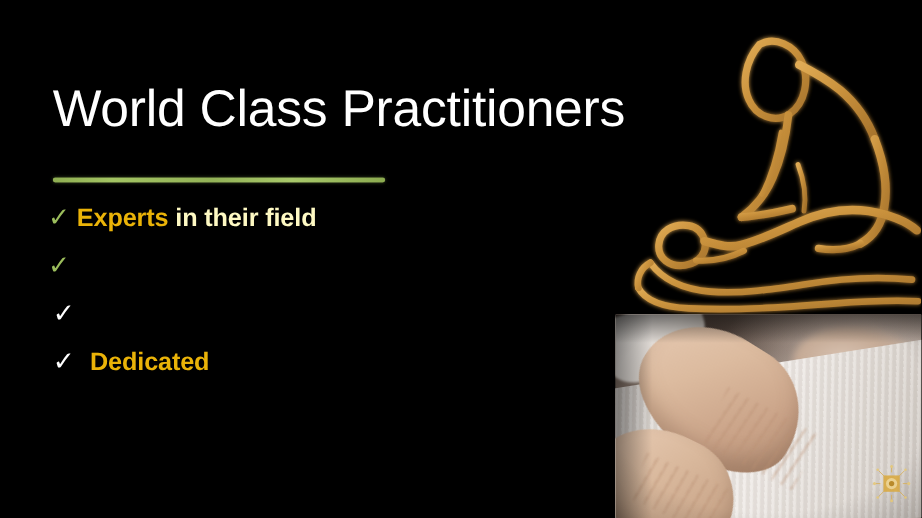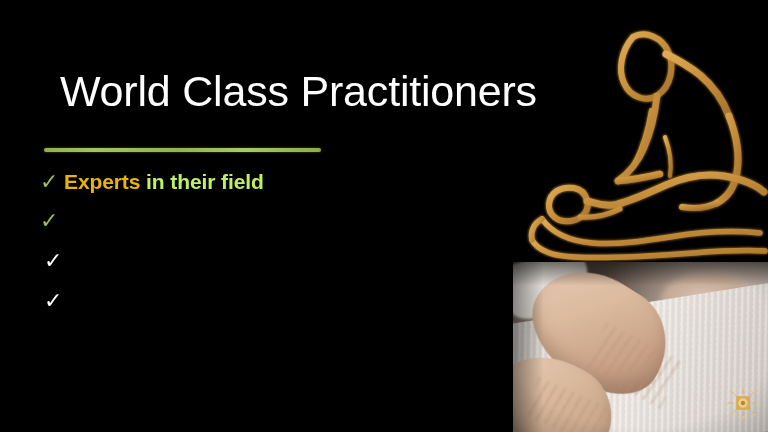--- a/index.html
+++ b/index.html
@@ -21,21 +21,20 @@
   #title {
     position: absolute;
     left: 44px;
     top: 68px;
     font-size: 43px;
     font-weight: 400;
     color: #ffffff;
     letter-spacing: -0.2px;
     line-height: 1.08;
     white-space: nowrap;
-    margin-left: 16px;
   }
   #title-rule {
     position: absolute;
     left: 44px;
     top: 148px;
     width: 277px;
     height: 4px;
     border-radius: 2px;
     background: linear-gradient(to right,#8fae52 0%, #a3c463 18%, #93b257 48%, #a8c86a 72%, #8cab50 100%);
     box-shadow: 0 0 3px rgba(150,190,90,0.40);
@@ -63,21 +62,21 @@
     font-weight: 400;
   }
   .check.green { color: #9bbd5c; }
   .check.white { color: #ffffff; }
   .btext {
     font-size: 21px;
     font-weight: bold;
     letter-spacing: -0.1px;
   }
   .seg-green { color: #eab308; }
-  .seg-white { color: #bef264; }
+  .seg-white { color: #fef9c3; }
   .bullet.indented .check { padding-left: 4px; }
   .bullet.indented .btext { padding-left: 7px; }
 
   
   #massage-art {
     position: absolute;
     left: 514px;
     top: 4px;
     width: 254px;
     height: 262px;
@@ -225,20 +224,21 @@
     <div class="bullet">
       <span class="check green">✓</span>
     </div>
 
     <div class="bullet indented">
       <span class="check white">✓</span>
     </div>
 
     <div class="bullet indented">
       <span class="check white">✓</span>
+      <span class="btext"><span class="seg-green">Dedicated</span></span>
     </div>
 
   </div>
 
   <div id="massage-art">
     <svg width="254" height="262" viewBox="0 0 254 262" fill="none" xmlns="http://www.w3.org/2000/svg">
       <defs>
         <linearGradient id="goldg" x1="0" y1="0" x2="1" y2="1">
           <stop offset="0%" stop-color="#e0ab55"></stop>
           <stop offset="45%" stop-color="#c9913c"></stop>

